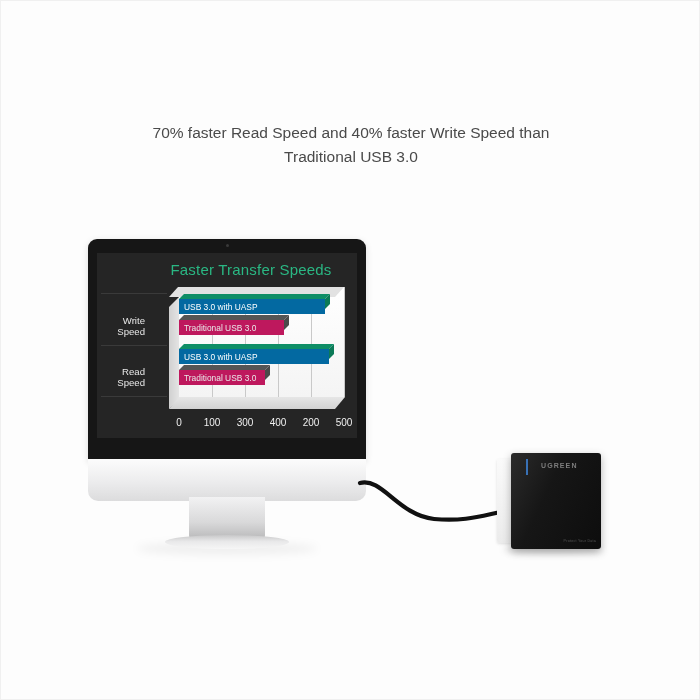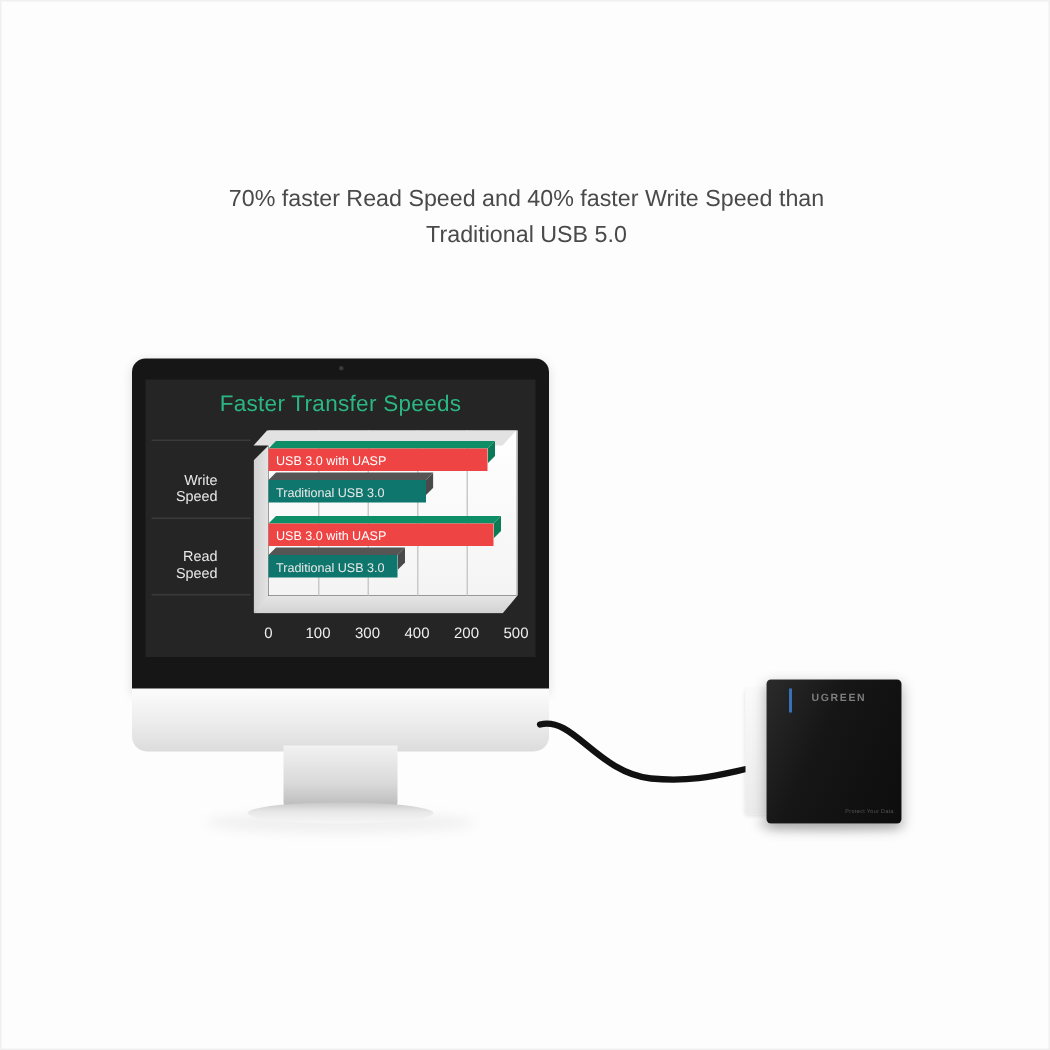--- a/index.html
+++ b/index.html
@@ -62,21 +62,21 @@
   }
   .foot-shadow{
     position:absolute;left:50%;margin-left:-90px;top:303px;
     width:180px;height:13px;border-radius:50%;
     background:rgba(0,0,0,.055);filter:blur(4px);
   }
 
   
   .chart-title{
     position:absolute;left:0;top:8px;width:260px;text-align:center;
-    font-size:15px;color:#2ab783;letter-spacing:.2px;
+    font-size:15px;color:#2ab783;letter-spacing:.2px;padding-left:24px;
   }
   .plot{
     position:absolute;left:72px;top:34px;width:176px;height:124px;
   }
   
   .wall{
     position:absolute;left:10px;top:0;width:166px;height:110px;
     background:linear-gradient(180deg,#ffffff 0%,#f4f4f4 100%);
   }
   .wall .vline{
@@ -108,24 +108,24 @@
     white-space:nowrap;
   }
   .bar .top{
     position:absolute;right:0;top:-5px;width:100%;height:5px;
     transform:skewX(-45deg);transform-origin:bottom left;
   }
   .bar .cap{
     position:absolute;right:-5px;top:-5px;width:5px;height:15px;
     clip-path:polygon(0 5px,5px 0,5px 10px,0 15px);
   }
-  .bar.green .front{background:#ef4444;}
+  .bar.green .front{background:#0369a1;}
   .bar.green .top{background:#0e8e66;}
   .bar.green .cap{background:#0b7a57;}
-  .bar.grey .front{background:#0f766e;color:#e9e9e9;}
+  .bar.grey .front{background:#be185d;color:#e9e9e9;}
   .bar.grey .top{background:#555555;}
   .bar.grey .cap{background:#4a4a4a;}
 
   .cat-label{
     position:absolute;left:0;width:48px;text-align:right;
     font-size:9.6px;color:#e8e8e8;
   }
   .cat-sep{
     position:absolute;left:4px;width:66px;height:1px;background:#3a3a3a;
   }
@@ -167,21 +167,21 @@
     position:absolute;left:6px;top:92px;width:100px;height:9px;
     border-radius:50%;background:rgba(0,0,0,.10);filter:blur(3px);
   }
 </style>
 </head>
 <body>
 
 <div class="page">
 
   <div class="headline">
-    <div class="sub">70% faster Read Speed and 40% faster Write Speed than Traditional USB 5.0</div>
+    <div class="sub">70% faster Read Speed and 40% faster Write Speed than Traditional USB 3.0</div>
   </div>
 
   <div class="monitor">
     <div class="bezel">
       <div class="webcam"></div>
 
       <div class="screen">
 
         <div class="chart-title">Faster Transfer Speeds</div>
 

